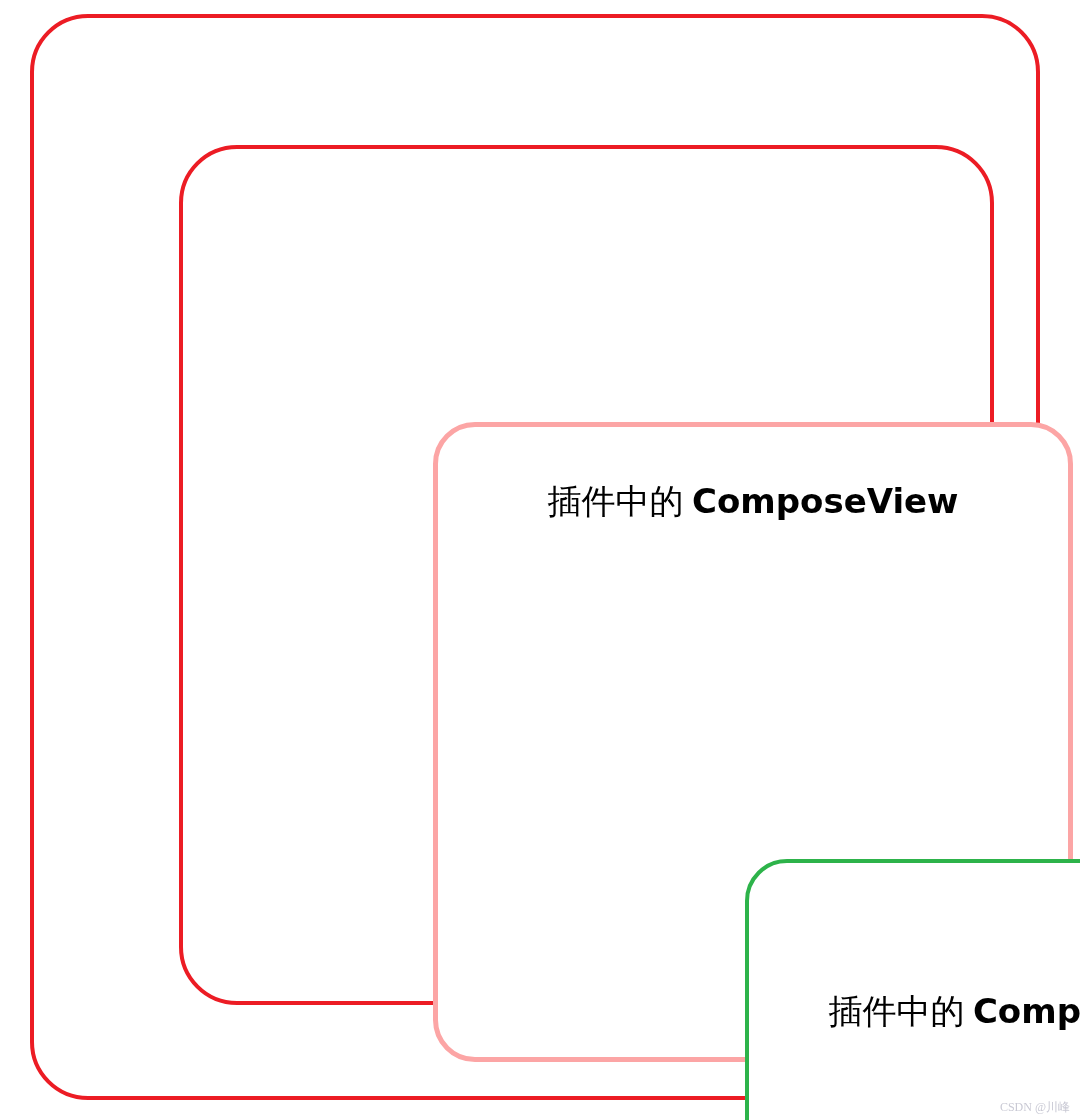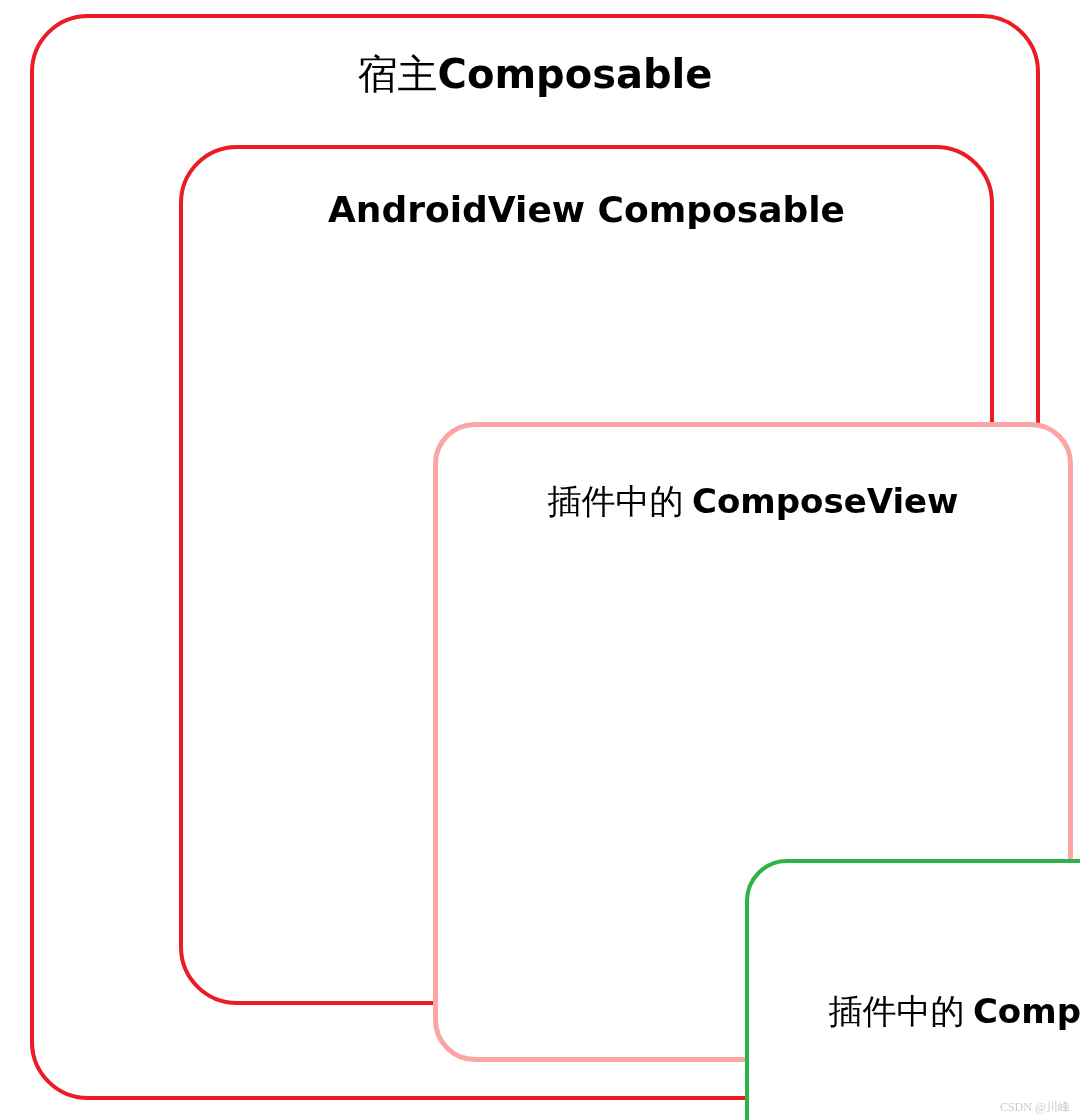--- a/index.html
+++ b/index.html
@@ -96,26 +96,22 @@
     color: #c9c9d4;
     font-family: Liberation Serif, serif;
   }
 </style>
 </head>
 <body>
 
 <div class="canvas">
 
   <div class="box box-host">
-    <div class="label label-host">
-      <span class="cjk">宿主</span><span class="latin">Composable</span>
-    </div>
 
     <div class="box box-androidview">
-      <div class="label label-androidview">AndroidView Composable</div>
 
       <div class="box box-composeview">
         <div class="label label-composeview">
           <span class="cjk">插件中的 </span><span class="latin">ComposeView</span>
         </div>
 
         <div class="box box-composable">
           <div class="label label-composable">
             <span class="cjk">插件中的 </span><span class="latin">Composable</span>
           </div>

